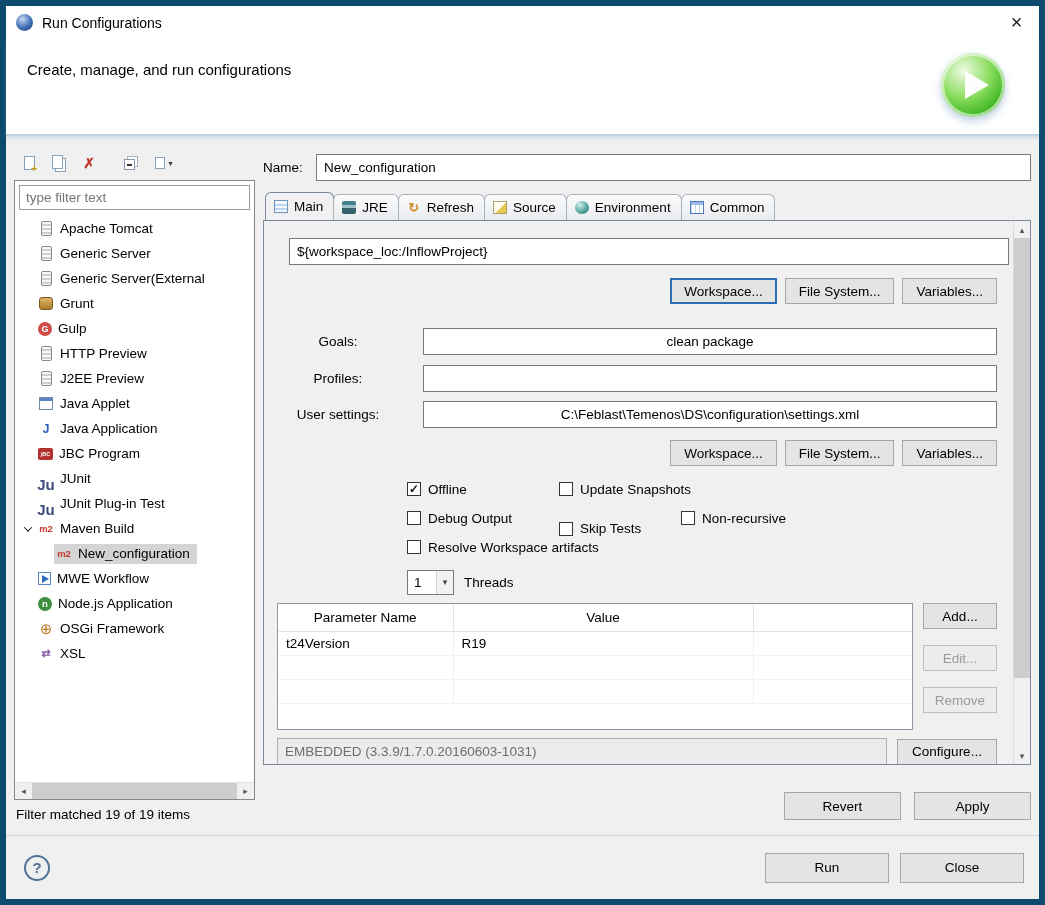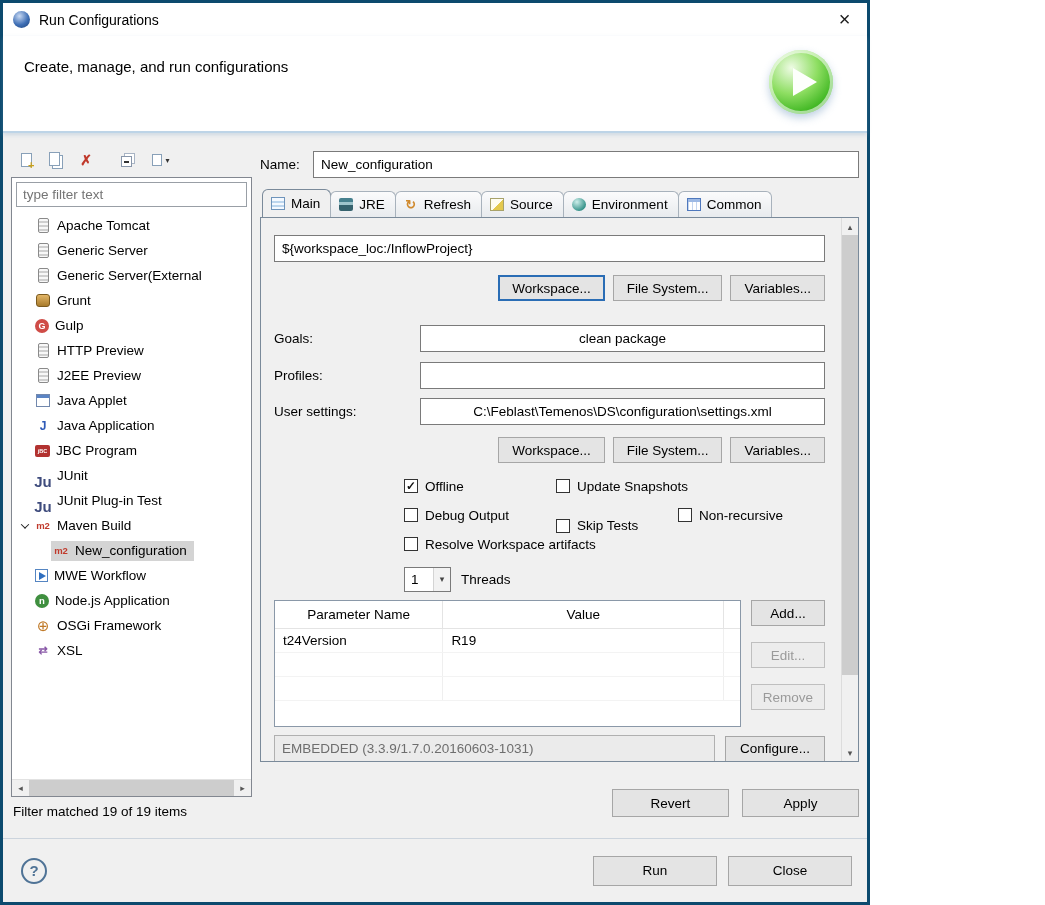--- a/index.html
+++ b/index.html
@@ -1,19 +1,19 @@
 <!DOCTYPE html>
 <html><head>
 <meta charset="utf-8">
 <style>
   * { margin:0; padding:0; box-sizing:border-box; }
   html,body { width:1045px; height:905px; overflow:hidden; }
   body { font-family:"Liberation Sans", sans-serif; font-size:13.5px; color:#000; background:#fff; }
 
-  .dialog { position:relative; width:870px; height:905px; background:#f0f0f0; border:3px solid #0c4a6e; }
+  .dialog { position:relative; width:1045px; height:905px; background:#f0f0f0; border:6px solid #0c4a6e; }
 
   
   .titlebar { height:33px; background:#fff; display:flex; align-items:center; padding-left:10px; }
   .app-icon { width:17px; height:17px; border-radius:50%;
     background:radial-gradient(circle at 38% 30%, #c7d8f2, #3f6fb5 55%, #1c3f77); flex:none; }
   .title-text { margin-left:9px; font-size:14px; }
   .close-btn { margin-left:auto; width:45px; height:33px; display:flex; align-items:center; justify-content:center;
     font-size:20px; color:#1a1a1a; cursor:default; }
 
   
@@ -114,31 +114,31 @@
   .source-tab-icon { border:1px solid #a8a26a; background:linear-gradient(135deg,#fffdf0 0 55%,#e4c94e 55%); }
   .environment-tab-icon { border-radius:50%; background:radial-gradient(circle at 35% 30%,#cdeeea,#2f8f86 75%); }
   .common-tab-icon { border:1px solid #4f78bd; background-color:#fff;
     background-image:linear-gradient(#9db9e4 0 3px, rgba(0,0,0,0) 3px),
       repeating-linear-gradient(90deg,#c5d6ef 0 1px, rgba(0,0,0,0) 1px 4px); }
 
   .content-box { height:545px; border:1px solid #7a8a9a; background:#f0f0f0; position:relative; overflow:hidden; }
   .content-inner { position:absolute; top:0; bottom:0; left:0; right:17px; padding:10px 16px 0 13px; overflow:hidden; }
 
   .label-line { height:16px; }
-  .full { width:100%; margin-top:7px; display:block; }
+  .full { width:100%; margin-top:7px; display:block;margin-left:12px; }
   .btn-row { display:flex; justify-content:flex-end; gap:8px; margin-top:13px; }
   .btn { height:26px; padding:0 13px; background:#e4e4e4; border:1px solid #a6a6a6; font-size:13.5px;
     font-family:"Liberation Sans", sans-serif; color:#000; }
   .btn.focus-ring { border:1px solid #2a6db5; box-shadow:inset 0 0 0 1px #2a6db5; }
   .btn.disabled { background:#ececec; border-color:#bfbfbf; color:#9a9a9a; }
 
   .field-row { display:flex; align-items:center; margin-top:10px; }
   .field-row.first { margin-top:24px; }
   .field-row.tight { margin-top:9px; }
-  .field-row label { width:122px; text-align:left; margin-right:24px; flex:none; }
+  .field-row label { width:122px; text-align:center; margin-right:24px; flex:none; }
   .field-row .text-input { flex:1;text-align:center; }
   .btn-row.second { margin-top:12px; }
 
   .check-grid { margin-left:130px; margin-top:13px; }
   .check-row { display:flex; align-items:center; height:20px; margin-top:9px; }
   .check-row:first-child { margin-top:0; }
   .checkbox { display:inline-flex; align-items:center; gap:7px; }
   .w152 { width:152px; }
   .w122 { width:122px;margin-top:21px; }
   .cb-box { width:14px; height:14px; border:1px solid #333; background:#fff; flex:none; display:flex;

